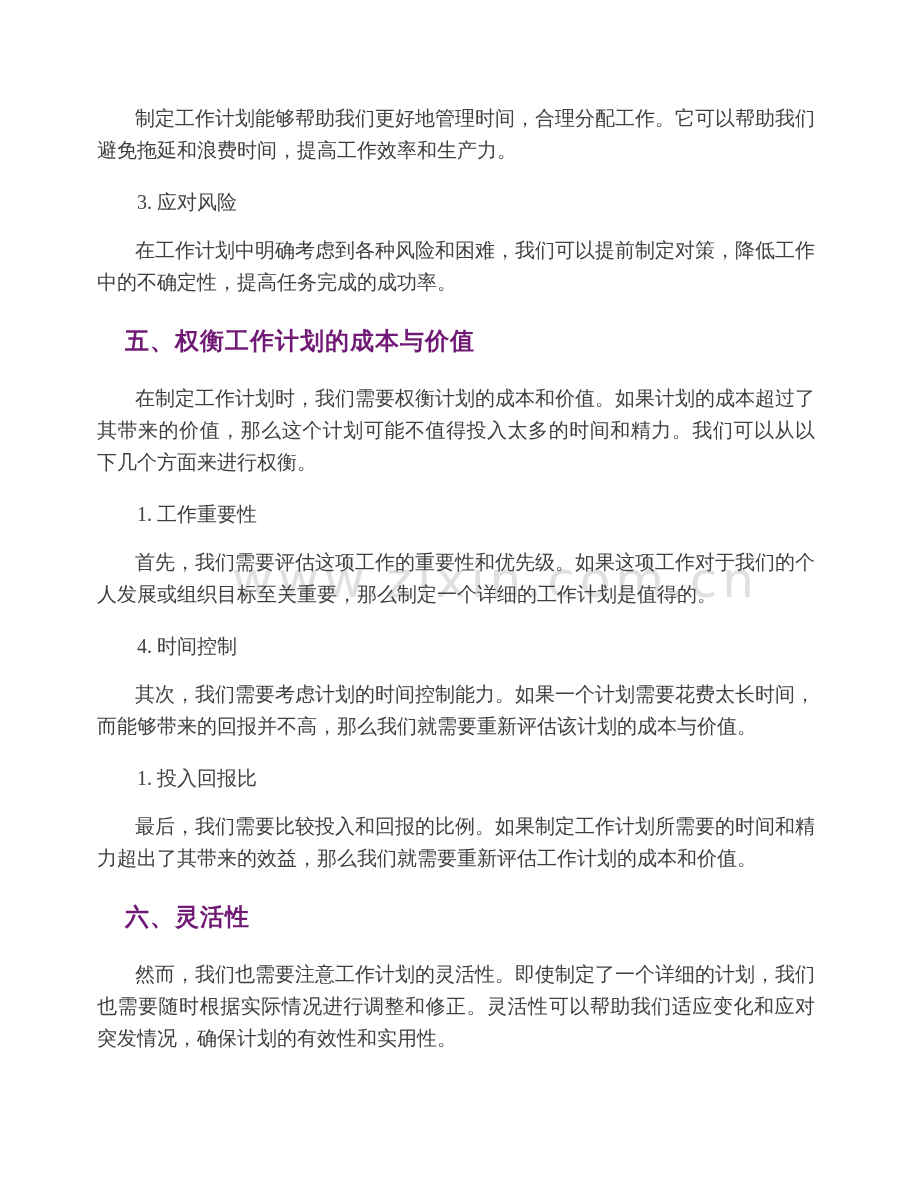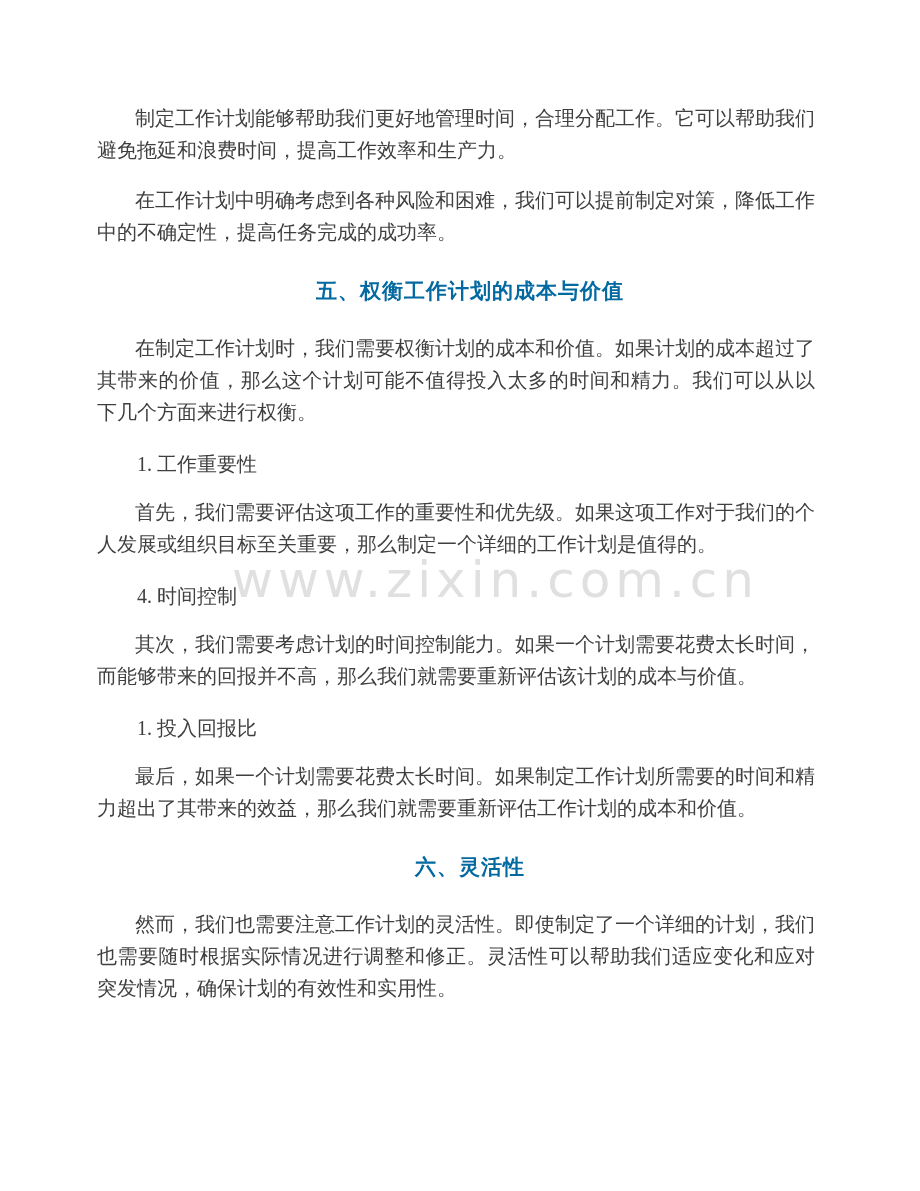--- a/index.html
+++ b/index.html
@@ -33,27 +33,26 @@
   .sub-item {
     font-family: "Liberation Serif", "DejaVu Serif", serif;
     font-size: 20px;
     line-height: 32px;
     color: #3f3f3f;
     text-indent: 40px;
     margin: 0 0 18px 0;
   }
   .heading {
     font-family: "Liberation Sans", "DejaVu Sans", sans-serif;
-    font-size: 21px;
+    font-size: 24px;
     font-weight: bold;
     line-height: 34px;
-    color: #0369a1;
+    color: #701a75;
     letter-spacing: 1px;
     margin: 24px 0 26px 28px;
-    text-align: center;
   }
   .watermark {
     position: absolute;
     left: 232px;
     top: 551px;
     z-index: 0;
     font-family: "DejaVu Sans", "Liberation Sans", sans-serif;
     font-size: 50px;
     letter-spacing: 5px;
     color: #c7c7c7;
@@ -63,25 +62,26 @@
     text-align: center;
   }
 </style>
 </head>
 <body>
 
 <div class="page">
   <div class="watermark">www.zixin.com.cn</div>
   <div class="content">
       <p class="body-para">制定工作计划能够帮助我们更好地管理时间，合理分配工作。它可以帮助我们避免拖延和浪费时间，提高工作效率和生产力。</p>
+      <p class="sub-item">3. 应对风险</p>
       <p class="body-para">在工作计划中明确考虑到各种风险和困难，我们可以提前制定对策，降低工作中的不确定性，提高任务完成的成功率。</p>
       <h2 class="heading">五、权衡工作计划的成本与价值</h2>
       <p class="body-para">在制定工作计划时，我们需要权衡计划的成本和价值。如果计划的成本超过了其带来的价值，那么这个计划可能不值得投入太多的时间和精力。我们可以从以下几个方面来进行权衡。</p>
       <p class="sub-item">1. 工作重要性</p>
       <p class="body-para">首先，我们需要评估这项工作的重要性和优先级。如果这项工作对于我们的个人发展或组织目标至关重要，那么制定一个详细的工作计划是值得的。</p>
       <p class="sub-item">4. 时间控制</p>
       <p class="body-para">其次，我们需要考虑计划的时间控制能力。如果一个计划需要花费太长时间，而能够带来的回报并不高，那么我们就需要重新评估该计划的成本与价值。</p>
       <p class="sub-item">1. 投入回报比</p>
-      <p class="body-para">最后，如果一个计划需要花费太长时间。如果制定工作计划所需要的时间和精力超出了其带来的效益，那么我们就需要重新评估工作计划的成本和价值。</p>
+      <p class="body-para">最后，我们需要比较投入和回报的比例。如果制定工作计划所需要的时间和精力超出了其带来的效益，那么我们就需要重新评估工作计划的成本和价值。</p>
       <h2 class="heading">六、灵活性</h2>
       <p class="body-para">然而，我们也需要注意工作计划的灵活性。即使制定了一个详细的计划，我们也需要随时根据实际情况进行调整和修正。灵活性可以帮助我们适应变化和应对突发情况，确保计划的有效性和实用性。</p>
     </div>
 </div>
 
 </body></html>

